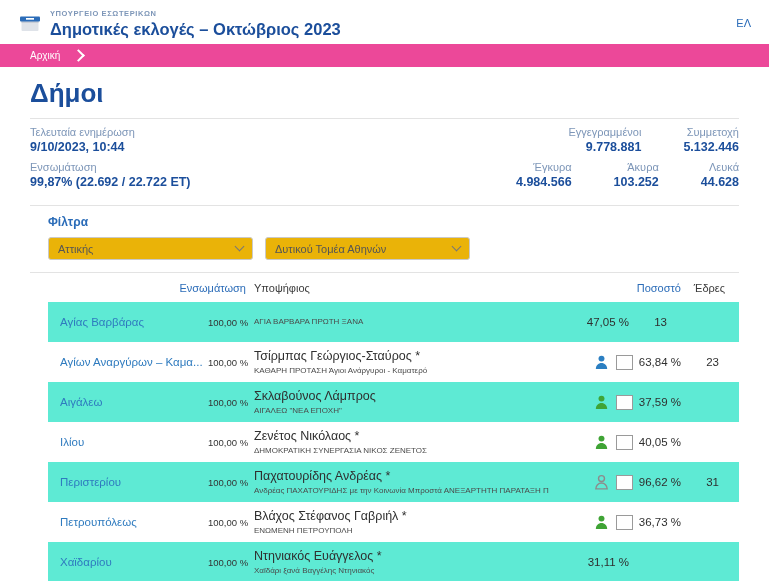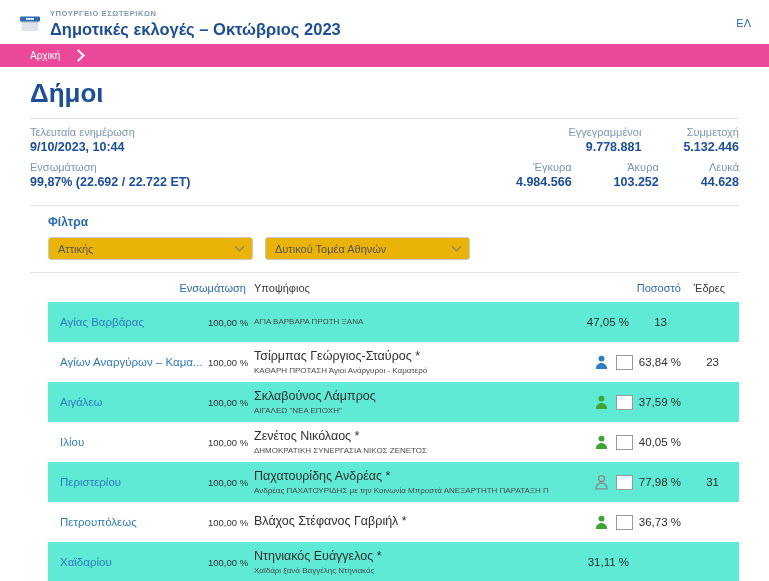--- a/index.html
+++ b/index.html
@@ -255,29 +255,30 @@
       </div>
       <div class="cell-support" data-variant="gray">
         <span class="person-icon">
             <svg viewBox="0 0 24 24">
               <circle cx="12" cy="6.5" r="4.2"></circle>
               <path d="M4 21c0-4.5 3.6-8.2 8-8.2s8 3.7 8 8.2z"></path>
             </svg>
           </span>
         <span class="support-box"></span>
       </div>
-      <div class="cell-pct">77,98 %</div>
+      <div class="cell-pct">96,62 %</div>
       <div class="cell-seats">31</div>
     </div>
 
     <div class="trow">
       <div class="cell-muni">Πετρουπόλεως</div>
       <div class="cell-integration">100,00 %</div>
       <div class="cell-candidate">
         <div class="cand-name">Βλάχος Στέφανος Γαβριήλ *</div>
+        <div class="cand-party">ΕΝΩΜΕΝΗ ΠΕΤΡΟΥΠΟΛΗ</div>
       </div>
       <div class="cell-support" data-variant="green">
         <span class="person-icon">
             <svg viewBox="0 0 24 24">
               <circle cx="12" cy="6.5" r="4.2"></circle>
               <path d="M4 21c0-4.5 3.6-8.2 8-8.2s8 3.7 8 8.2z"></path>
             </svg>
           </span>
         <span class="support-box"></span>
       </div>

